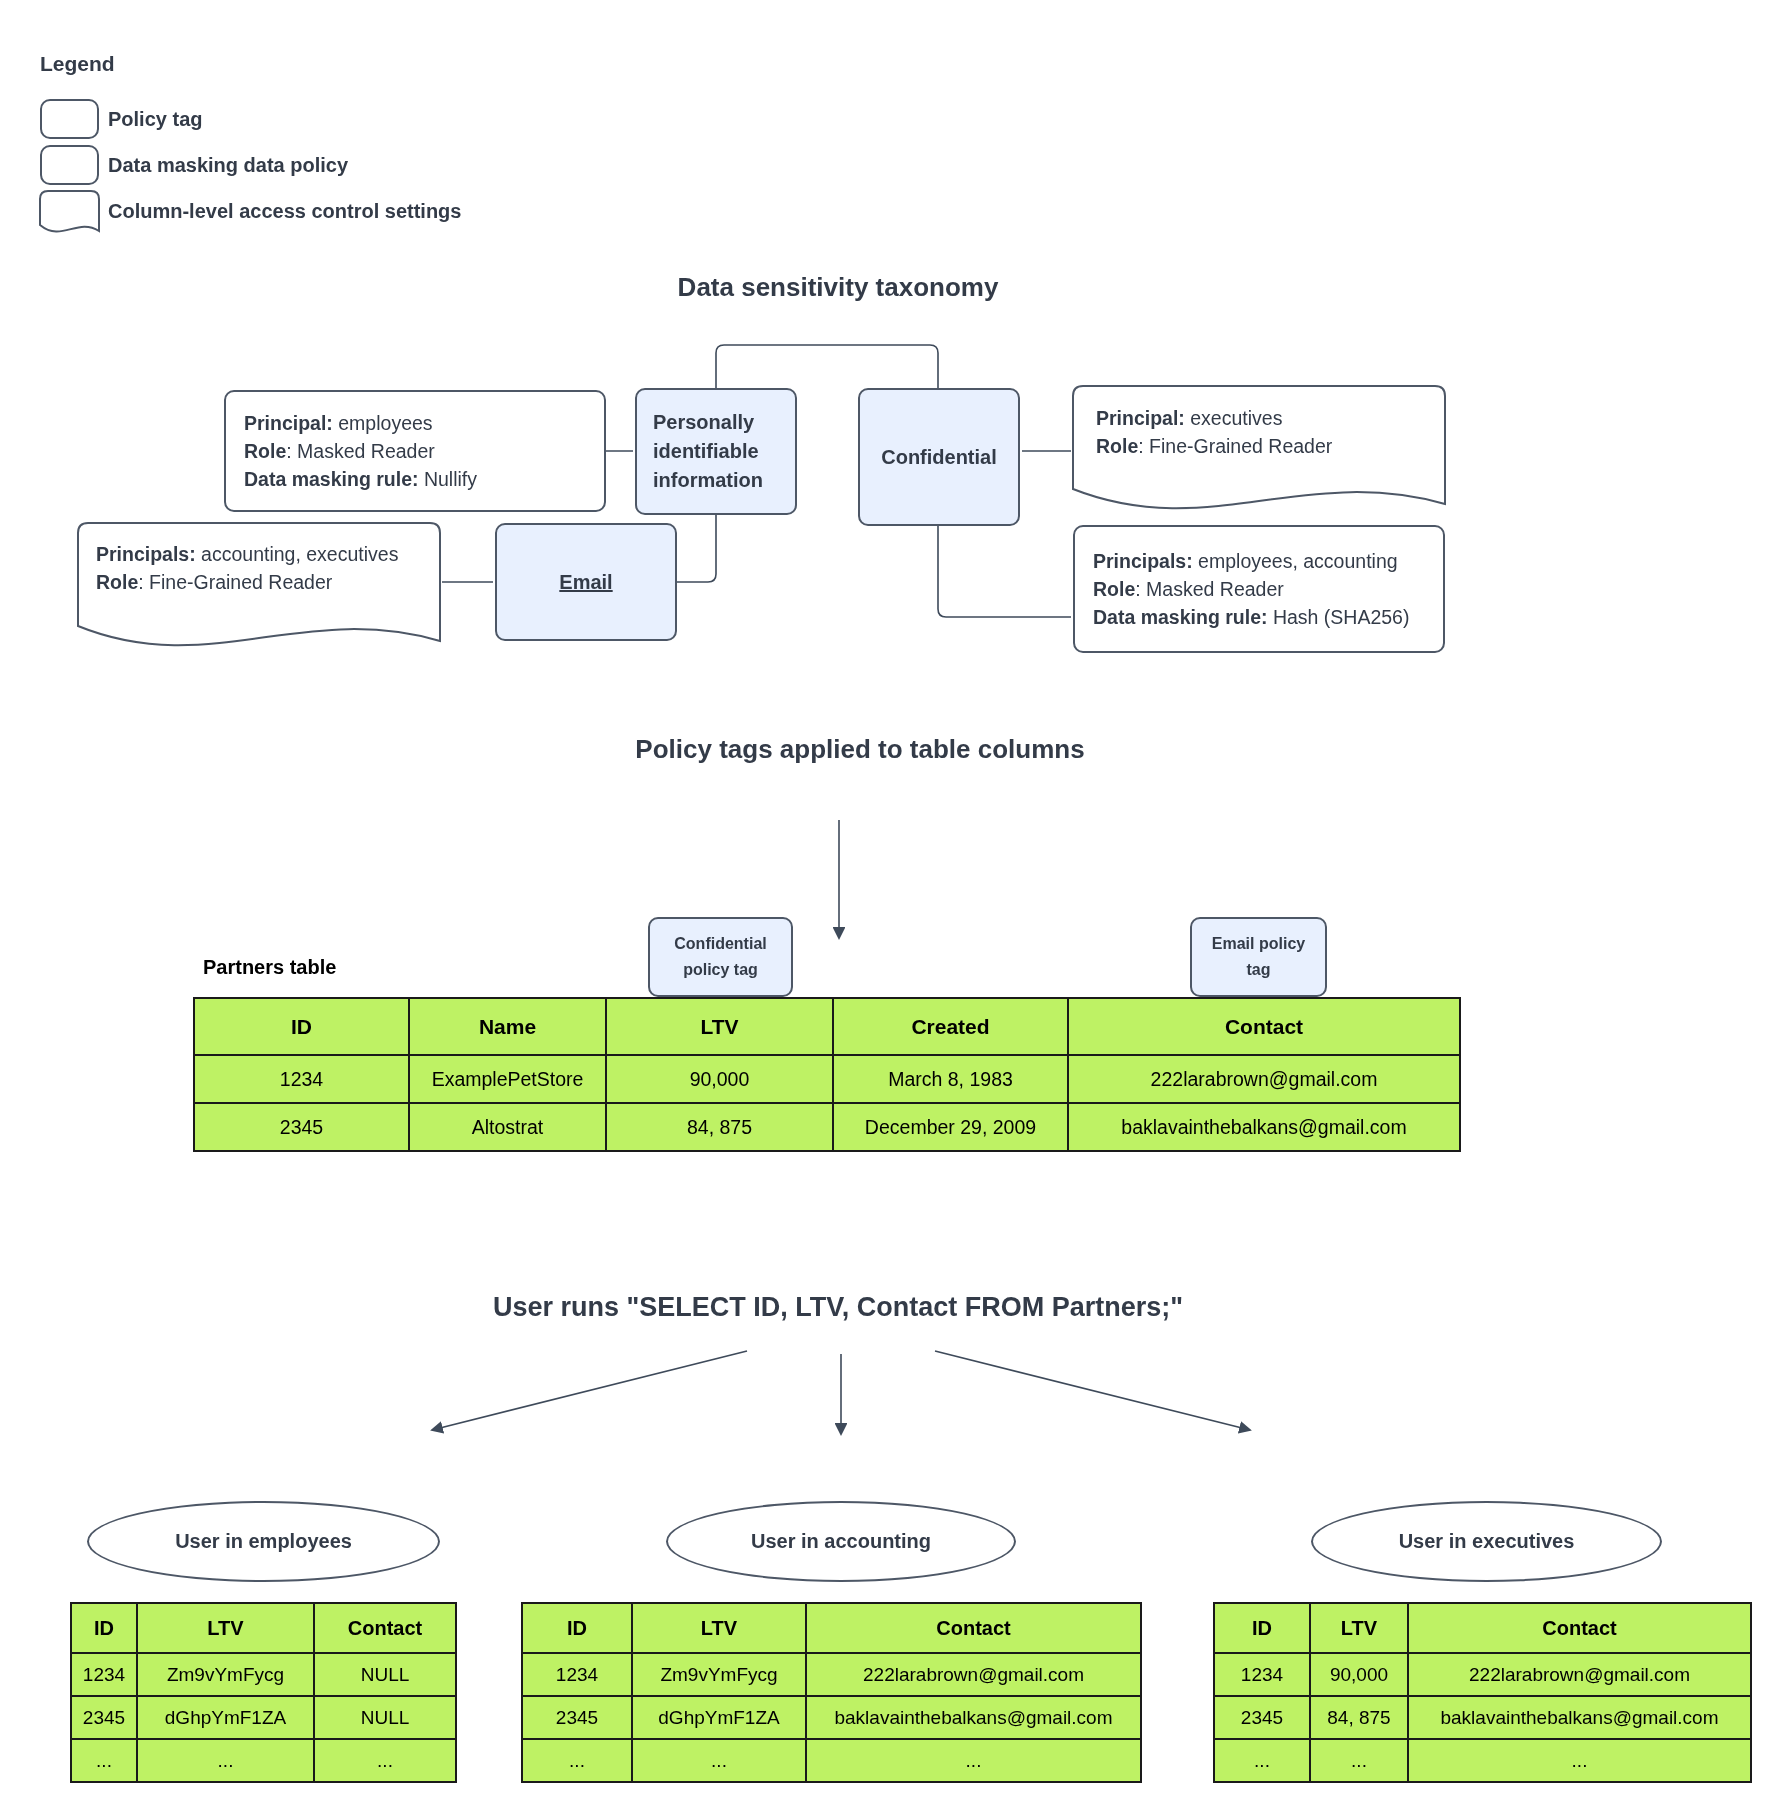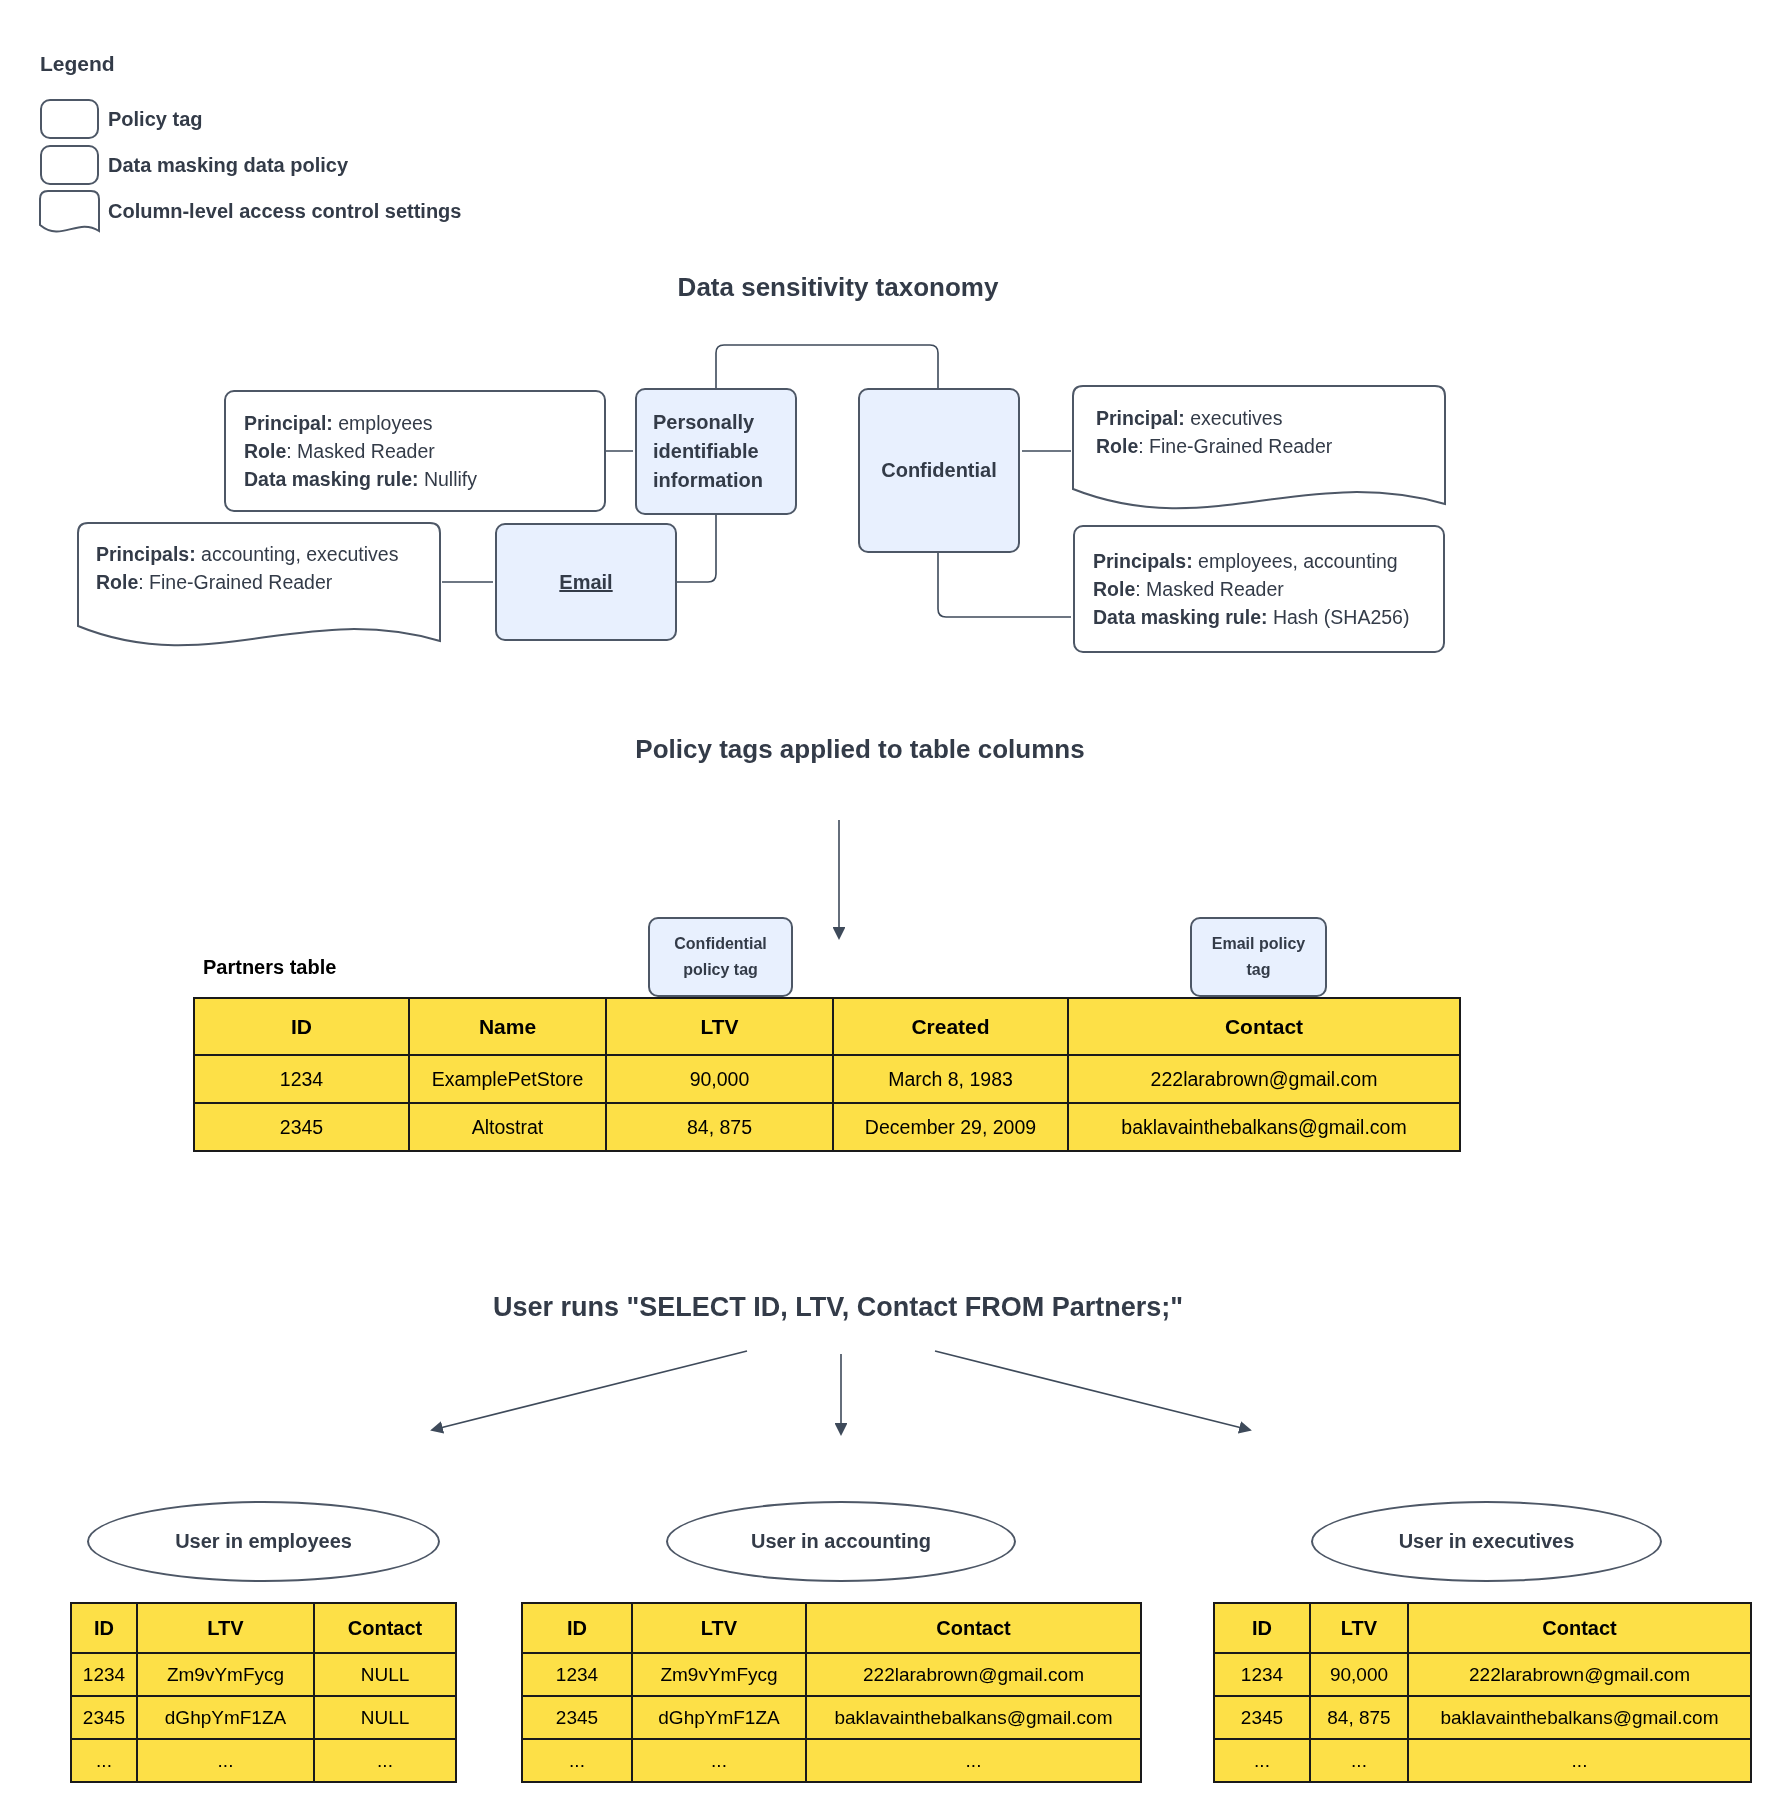--- a/index.html
+++ b/index.html
@@ -30,21 +30,21 @@
   .doc-text{position:absolute;z-index:2;}
 
   .sec-title{position:absolute;transform:translateX(-50%);font-weight:bold;color:var(--ink);
         white-space:nowrap;z-index:2;}
 
   .legend-title{position:absolute;left:40px;top:52px;font-weight:bold;font-size:21px;z-index:2;}
   .legend-swatch{position:absolute;left:40px;width:59px;height:40px;box-sizing:border-box;
         border:2px solid var(--shape-border);border-radius:10px;background:#fff;z-index:2;}
   .legend-label{position:absolute;left:108px;font-weight:bold;font-size:20px;white-space:nowrap;z-index:2;text-align:right;}
 
-  table{border-collapse:collapse;table-layout:fixed;position:absolute;z-index:2;background:#fde047;}
+  table{border-collapse:collapse;table-layout:fixed;position:absolute;z-index:2;background:#bef264;}
   th,td{border:2px solid var(--tbl);text-align:center;color:#000;overflow:hidden;white-space:nowrap;}
   .partners-table th{font-size:21px;height:53px;font-weight:bold;}
   .partners-table td{font-size:19.5px;height:44px;}
   .result-table th{font-size:20px;height:46px;font-weight:bold;}
   .result-table td{font-size:19px;height:39px;}
 
   .ellipse{position:absolute;box-sizing:border-box;border:2px solid var(--shape-border);
         border-radius:50%;background:#fff;display:flex;align-items:center;justify-content:center;
         font-weight:bold;font-size:20px;color:var(--ink);z-index:2;}
   .plabel{position:absolute;font-weight:bold;font-size:20px;color:#000;z-index:2;}
@@ -96,21 +96,21 @@
 
   <div class="sec-title" style="left:838px;top:272px;font-size:26px;">Data sensitivity taxonomy</div>
 
   <div class="policy-box" style="left:224px;top:390px;width:382px;height:122px;">
     <div class="pline"><span class="b">Principal:</span><span> employees</span></div>
     <div class="pline"><span class="b">Role</span><span>: Masked Reader</span></div>
     <div class="pline"><span class="b">Data masking rule:</span><span> Nullify</span></div>
   </div>
 
   <div class="node tag left-text" style="left:635px;top:388px;width:162px;height:127px;">Personally identifiable information</div>
-  <div class="node tag" style="left:858px;top:388px;width:162px;height:165px;">Confidential</div>
+  <div class="node tag" style="left:858px;top:388px;width:162px;height:138px;">Confidential</div>
 
   <div class="doc-text" style="left:1096px;top:404px;">
     <div class="pline"><span class="b">Principal:</span><span> executives</span></div>
     <div class="pline"><span class="b">Role</span><span>: Fine-Grained Reader</span></div>
   </div>
 
   <div class="doc-text" style="left:96px;top:540px;">
     <div class="pline"><span class="b">Principals:</span><span> accounting, executives</span></div>
     <div class="pline"><span class="b">Role</span><span>: Fine-Grained Reader</span></div>
   </div>

